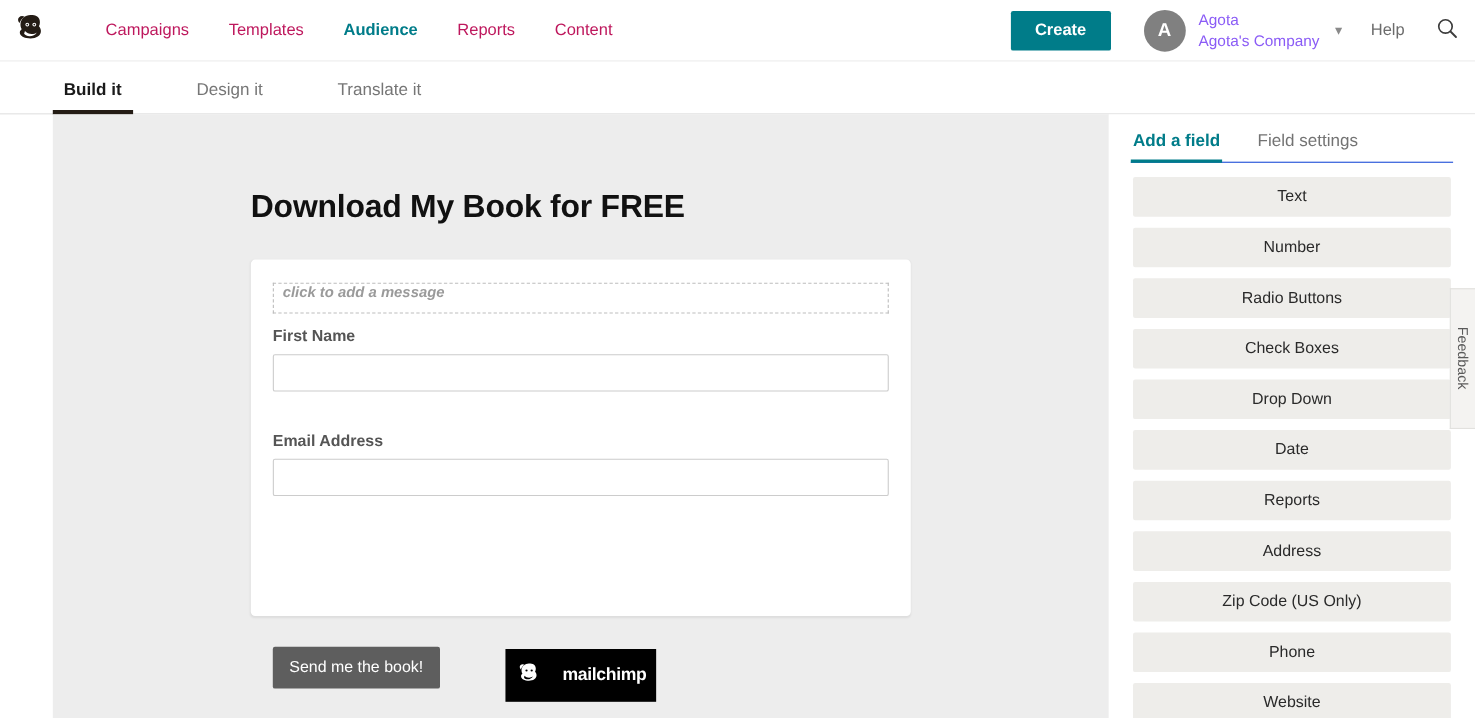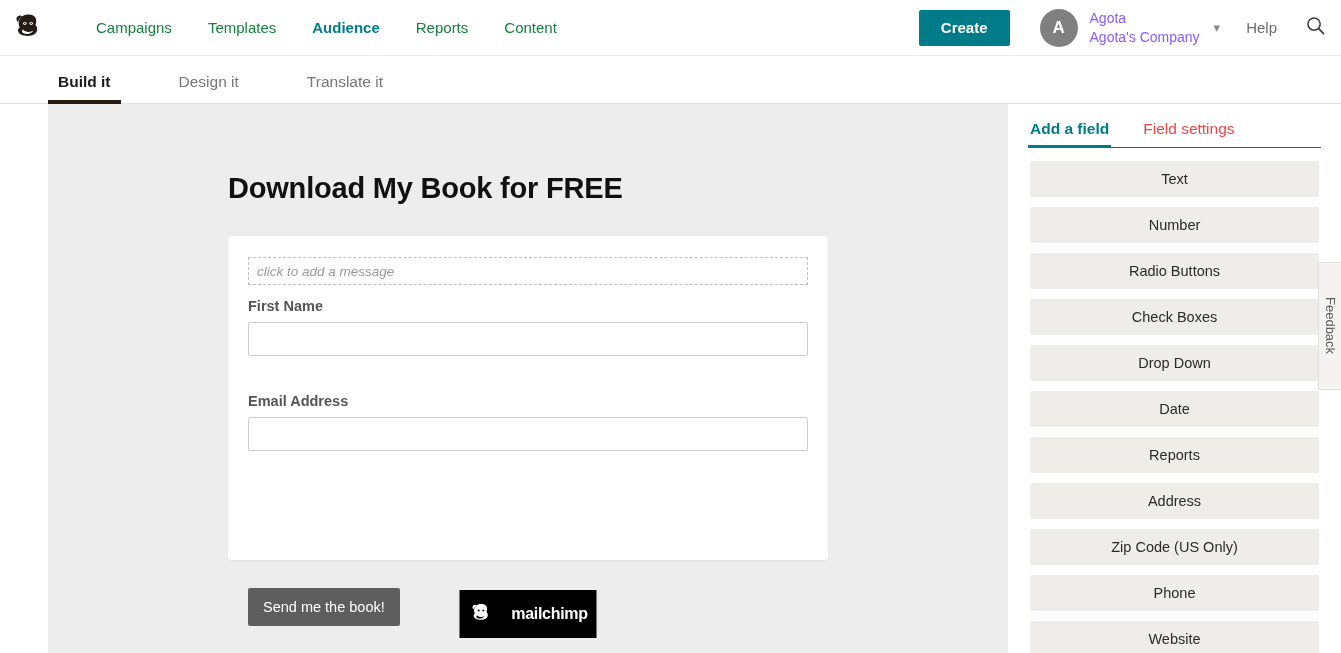--- a/index.html
+++ b/index.html
@@ -25,21 +25,21 @@
     display: flex; align-items: center; justify-content: center;
     flex: 0 0 auto;
   }
   .nav {
     display: flex; align-items: center;
     margin-left: 22px;
     height: 56px;
   }
   .nav-item {
     font-size: 15px;
-    color: #15803d;
+    color: #be185d;
     padding: 0 18px;
     line-height: 56px;
     cursor: pointer;
     white-space: nowrap;
   }
   .nav-item.active { color: #007c89; font-weight: bold; }
 
   .header-right {
     margin-left: auto;
     display: flex; align-items: center;
@@ -153,23 +153,24 @@
     width: 600px; height: 324px;
     background: #ffffff;
     border-radius: 4px;
     box-shadow: 0 1px 2px rgba(0,0,0,0.07);
   }
   .msg-placeholder {
     position: absolute;
     top: 21px; left: 20px;
     width: 560px; height: 28px;
     border: 1px dashed #bdbdbd;
-    display: flex; align-items: center;
+    display: flex; 
     padding-left: 8px;
     cursor: pointer;
+    font-weight: bold;
   }
   .msg-placeholder span {
     font-size: 13.5px;
     font-style: italic;
     color: #9a9a9a;
   }
   .field-group { position: absolute; left: 20px; width: 560px; }
   .field-label {
     font-size: 14.5px;
     font-weight: bold;
@@ -221,21 +222,21 @@
     overflow: hidden;
   }
   .rtabs {
     display: flex; align-items: flex-end;
     height: 44px;
     border-bottom: 1px solid #1d4ed8;
     margin: 0 -2px;
   }
   .rtab {
     font-size: 15.5px;
-    color: #ef4444;
+    color: #737373;
     padding: 0 2px 9px 2px;
     margin-right: 30px;
     cursor: pointer;
     position: relative;
     white-space: nowrap;
   }
   .rtab.active { color: #007c89; font-weight: bold; }
   .rtab.active::after {
     content: "";
     position: absolute;

